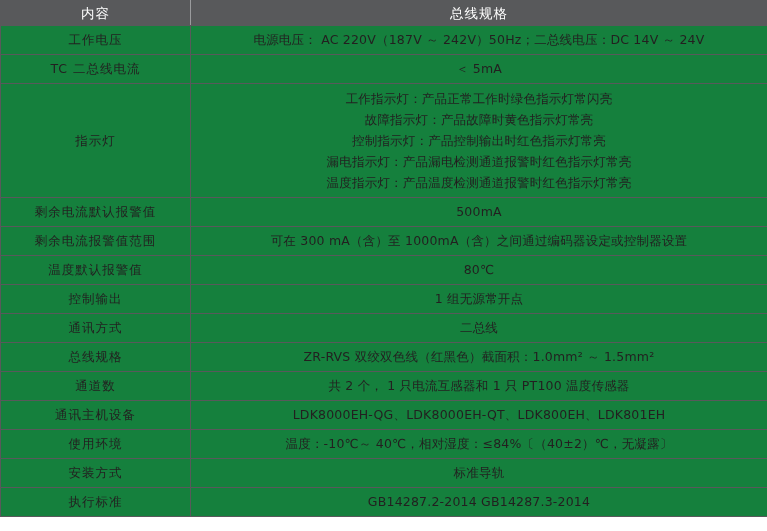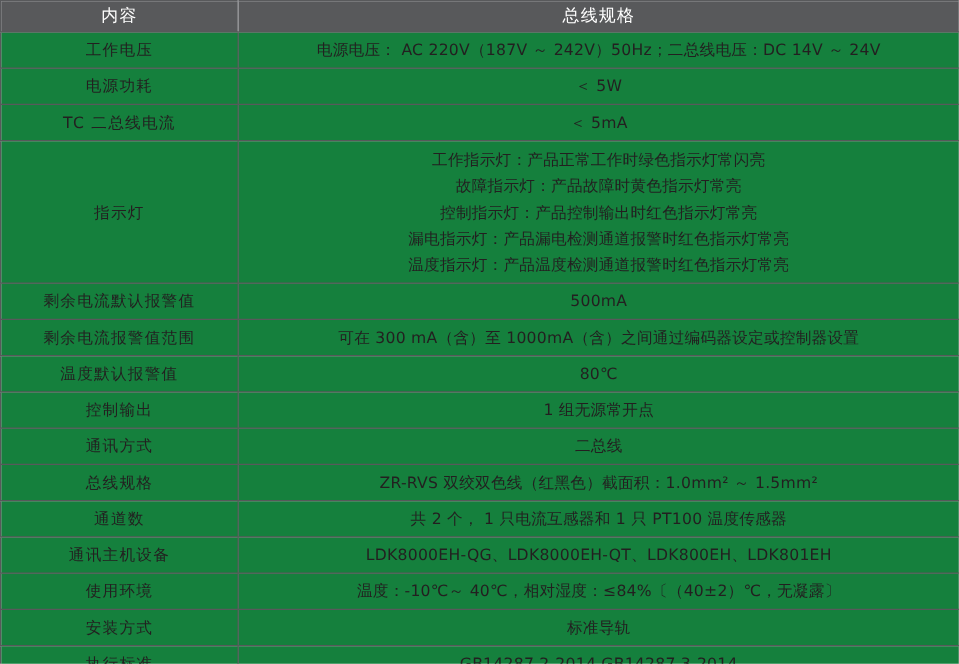--- a/index.html
+++ b/index.html
@@ -76,24 +76,20 @@
       <th class="th-label">内容</th>
       <th class="th-value">总线规格</th>
     </tr>
   </thead>
   <tbody>
     <tr>
       <td class="cell-label">工作电压</td>
       <td class="cell-value">电源电压：  AC 220V（187V ～ 242V）50Hz；二总线电压：DC 14V ～ 24V</td>
     </tr>
     <tr>
-      <td class="cell-label">电源功耗</td>
-      <td class="cell-value">＜ 5W</td>
-    </tr>
-    <tr>
       <td class="cell-label">TC 二总线电流</td>
       <td class="cell-value">＜ 5mA</td>
     </tr>
     <tr>
       <td class="cell-label">指示灯</td>
       <td class="cell-value">
         <ul class="multiline-list">
           <li>工作指示灯：产品正常工作时绿色指示灯常闪亮</li>
           <li>故障指示灯：产品故障时黄色指示灯常亮</li>
           <li>控制指示灯：产品控制输出时红色指示灯常亮</li>

